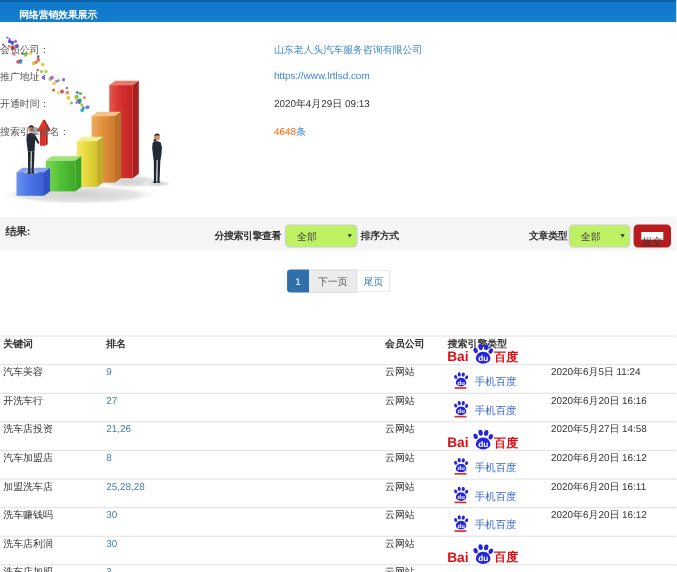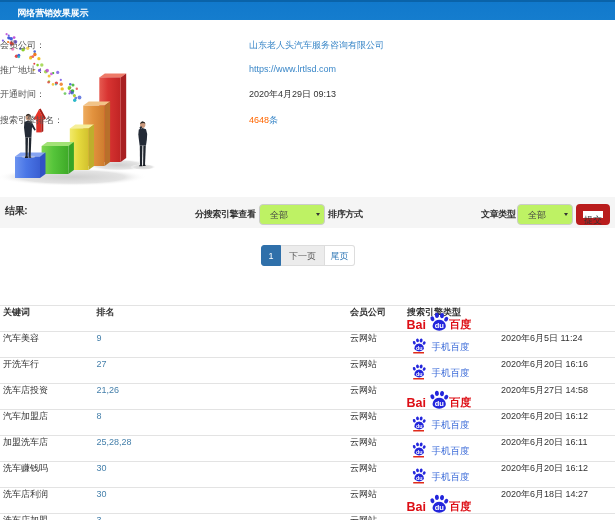--- a/index.html
+++ b/index.html
@@ -295,21 +295,20 @@
   </div>
 <div class="trow" style="top:462px">
     <svg width="60" height="18" style="position:absolute;left:411px;top:6px">
       <use href="#paw" transform="translate(0.8,0.3) scale(0.72)"></use>
       <rect x="2.2" y="14" width="10.8" height="1.5" fill="#e02a1a"></rect>
       <text x="20.6" y="12.3" font-size="9.5" fill="#3a6ad8">手机百度</text>
     </svg>
     <span class="c1">洗车店利润</span>
     <span class="c2 rank">30</span>
     <span class="c3">云网站</span>
-    <span class="c5">2020年6月18日 14:27</span>
   </div>
 <div class="trow" style="top:488px">
     <svg width="68" height="21" style="position:absolute;left:406px;top:4px">
       <text x="0.5" y="18.6" font-size="12.5" font-weight="bold" fill="#dd0e15">Bai</text>
       <use href="#paw" x="23" y="2.5"></use>
       <text x="43.2" y="18" font-size="11" font-weight="bold" fill="#dd0e15">百度</text>
     </svg>
     <span class="c1">洗车店加盟</span>
     <span class="c2 rank">3</span>
     <span class="c3">云网站</span>

